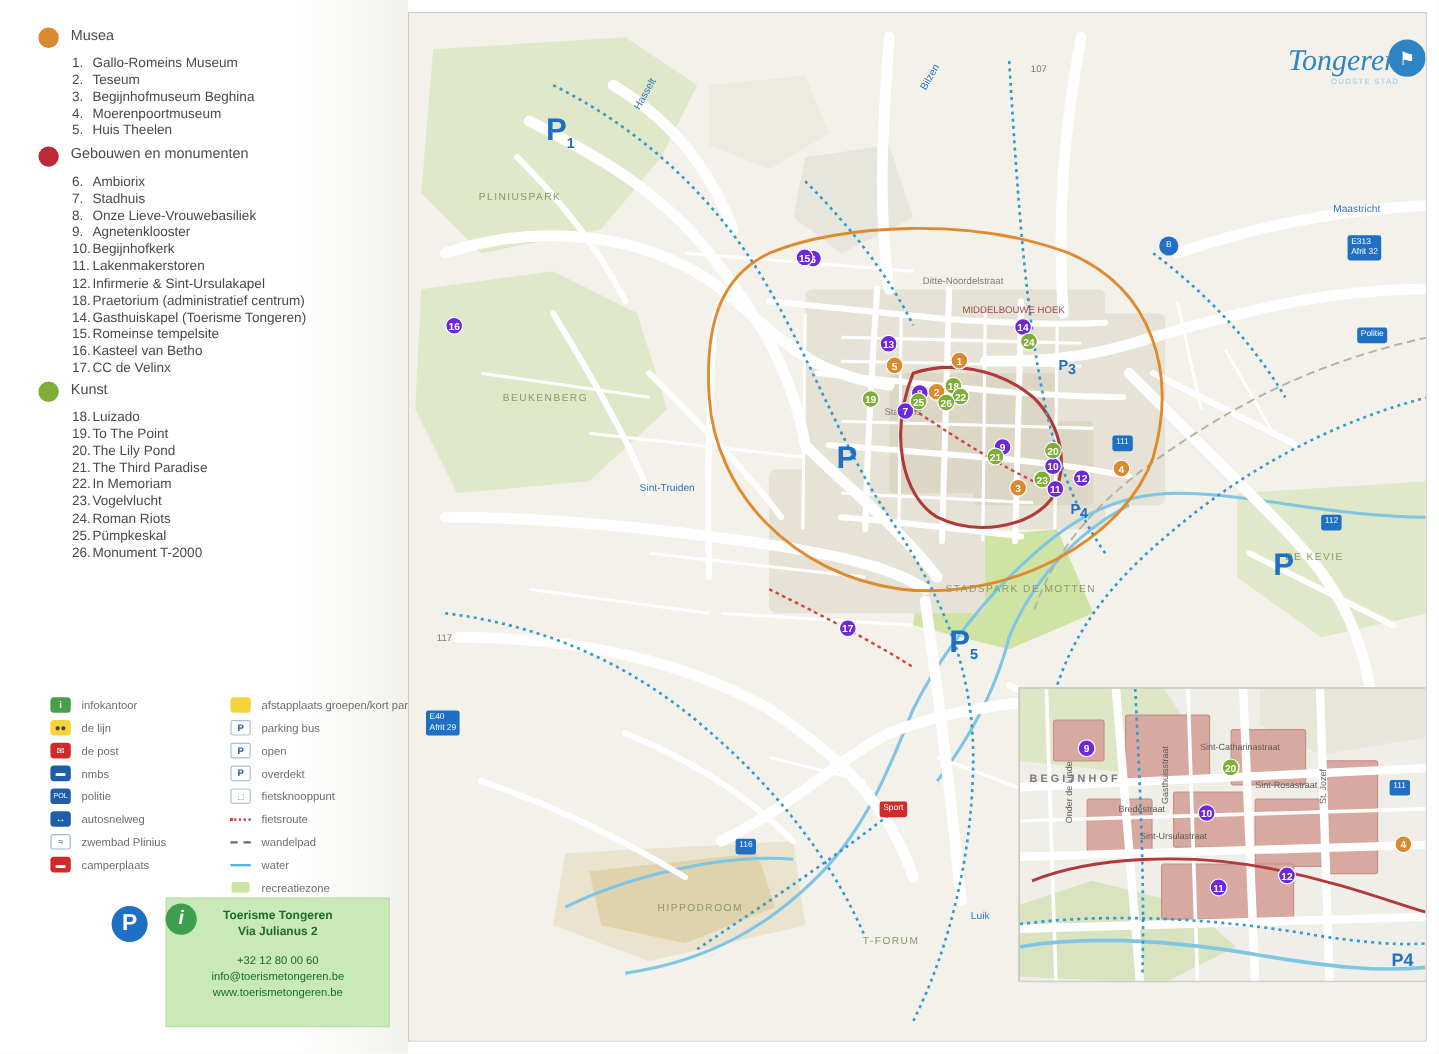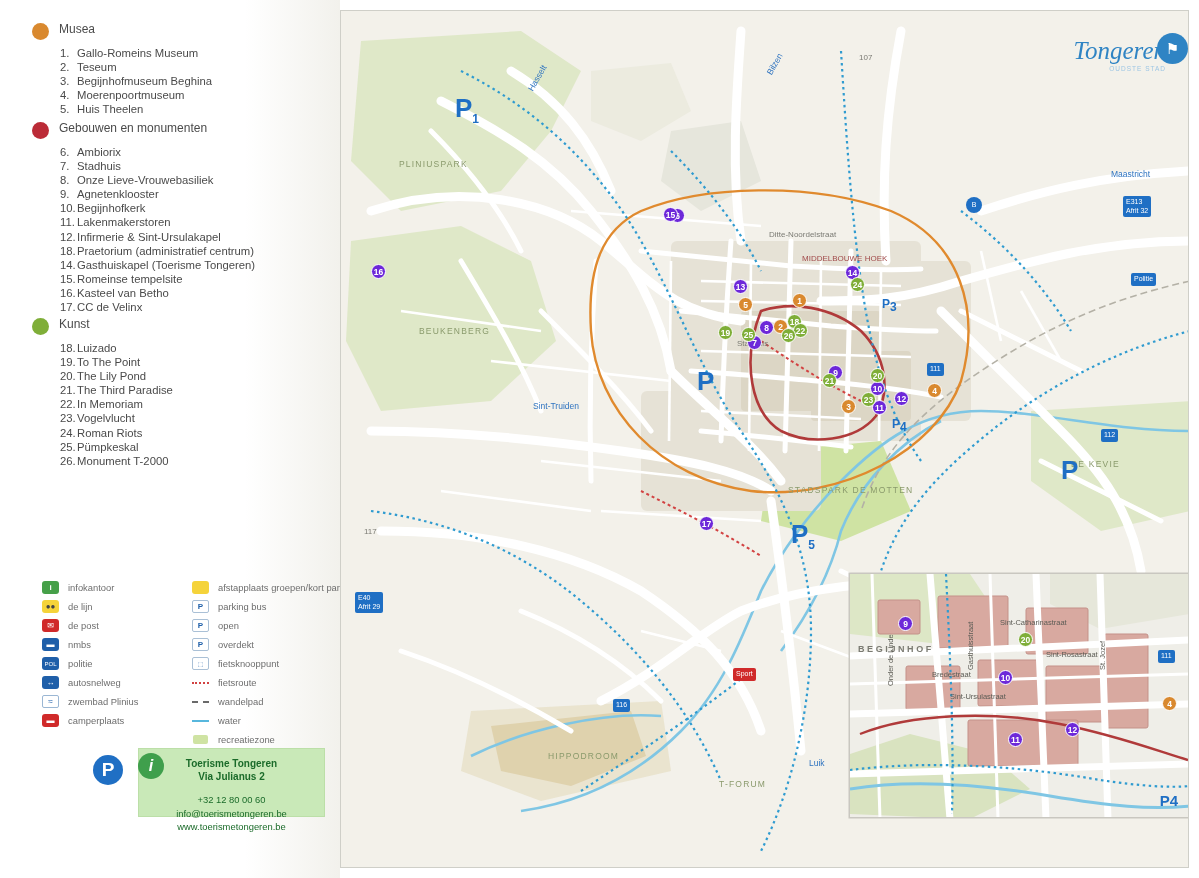--- a/index.html
+++ b/index.html
@@ -68,21 +68,21 @@
     border:1px solid #2f74c0; background:#fff;
   }
   #parking-box .pline { font-size:9.1px; color:#1f5fa9; font-weight:bold; line-height:13px; padding-left:5px; }
   #parking-box .pline:first-child { padding-top:5px; }
   #p-circle {
     position:absolute; left:93px; top:755px; width:30px; height:30px; border-radius:50%;
     background:#1f6fc4; color:#fff; font-weight:bold; font-size:19px;
     display:flex; align-items:center; justify-content:center;
   }
   #tourism-box {
-    position:absolute; left:138px; top:748px; width:187px; height:69px;
+    position:absolute; left:138px; top:748px; width:187px; height:108px;
     background:#c9e9b8; border:1px solid #bcdfa8; text-align:center; padding-top:8px;
   }
   #tourism-box .tt { font-size:10px; color:#1b6b2a; font-weight:bold; line-height:13px; }
   #tourism-box .tc { font-size:9.4px; color:#1b6b2a; line-height:13.5px; }
   #i-circle {
     position:absolute; left:138px; top:753px; width:26px; height:26px; border-radius:50%;
     background:#3f9f4c; color:#fff; font-weight:bold; font-size:16px; font-style:italic;
     display:flex; align-items:center; justify-content:center;
   }
 
@@ -481,21 +481,21 @@
   <div class="poi monument" style="left:322px; top:196px;">15</div>
   <div class="poi monument" style="left:30px;  top:253px;">16</div>
   <div class="poi monument" style="left:358px; top:505px;">17</div>
   <div class="poi kunst" style="left:446px; top:303px;">18</div>
   <div class="poi kunst" style="left:377px; top:314px;">19</div>
   <div class="poi kunst" style="left:529px; top:357px;">20</div>
   <div class="poi kunst" style="left:481px; top:362px;">21</div>
   <div class="poi kunst" style="left:452px; top:312px;">22</div>
   <div class="poi kunst" style="left:520px; top:381px;">23</div>
   <div class="poi kunst" style="left:509px; top:266px;">24</div>
-  <div class="poi kunst" style="left:400px; top:316px;">25</div>
+  <div class="poi kunst" style="left:417px; top:316px;">25</div>
   <div class="poi kunst" style="left:440px; top:317px;">26</div>
 
   <div id="inset">
     <svg width="340" height="245" viewBox="0 0 340 245">
       <rect x="0" y="0" width="340" height="245" fill="#efeee8"></rect>
 
       <path d="M0,0 L120,0 L140,30 L90,70 L0,60 Z" fill="#dde7c6"></path>
       <path d="M200,0 L340,0 L340,40 L250,55 L200,30 Z" fill="#e6e7da"></path>
       <path d="M0,180 L60,160 L140,180 L180,215 L120,245 L0,240 Z" fill="#d9e3c0"></path>
 

